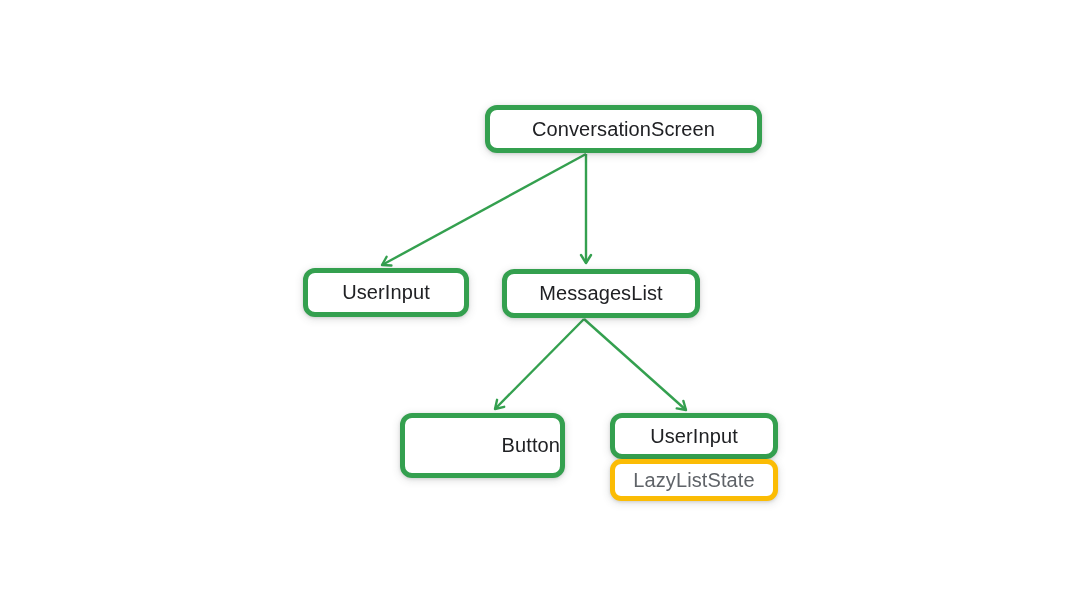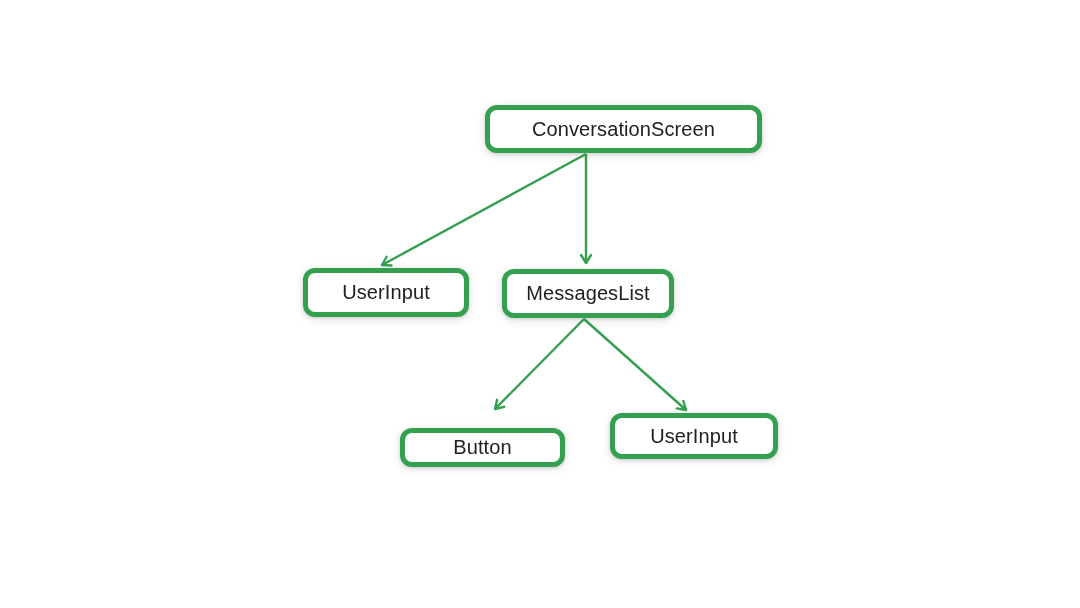--- a/index.html
+++ b/index.html
@@ -68,26 +68,29 @@
   </svg>
 
   <div class="node green" style="left:450px; top:105px; width:277px; height:48px;margin-left:35px;">
     <span class="label">ConversationScreen</span>
   </div>
 
   <div class="node green" style="left:303px; top:268px; width:166px; height:49px;">
     <span class="label">UserInput</span>
   </div>
 
-  <div class="node green" style="left:502px; top:269px; width:172px; height:49px;">
+  <div class="node green" style="left:502px; top:269px; width:198px; height:49px;">
     <span class="label">MessagesList</span>
   </div>
 
-  <div class="node green" style="left:400px; top:428px; width:165px; height:39px;">
+  <div class="node green" style="left:400px; top:413px; width:165px; height:65px;justify-content:flex-end;">
     <span class="label">Button</span>
   </div>
 
   <div class="node green" style="left:610px; top:413px; width:168px; height:46px;">
     <span class="label">UserInput</span>
   </div>
 
+  <div class="node yellow" style="left:610px; top:459px; width:168px; height:42px;">
+    <span class="label">LazyListState</span>
+  </div>
 
 </div>
 
 </body></html>

